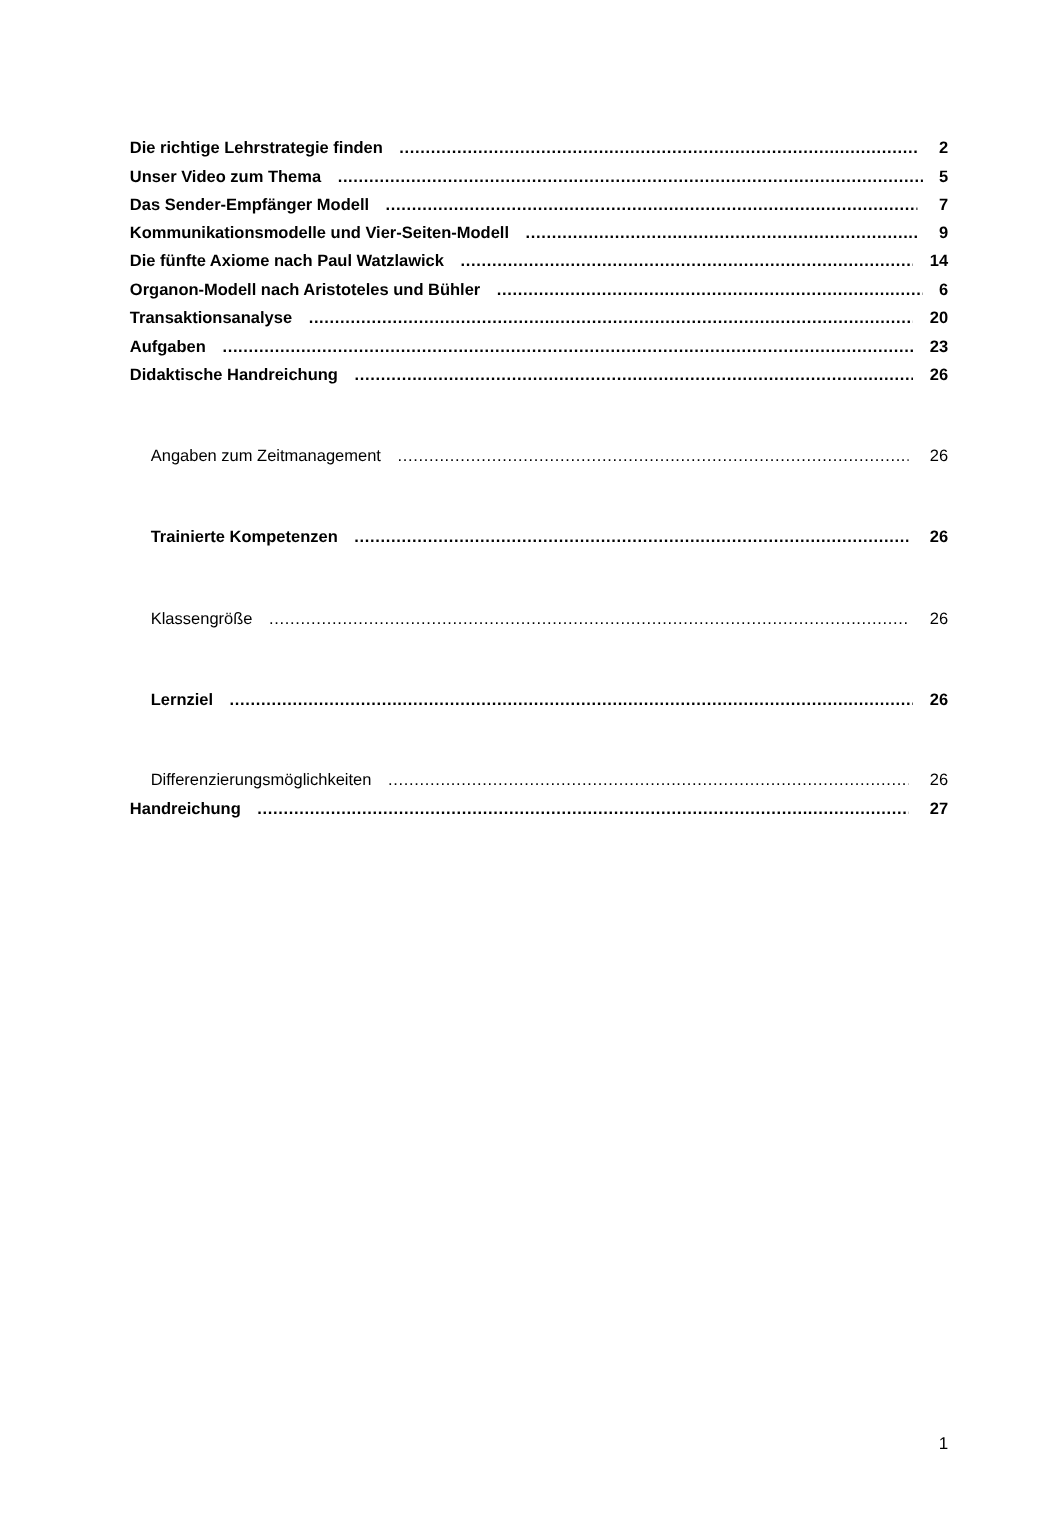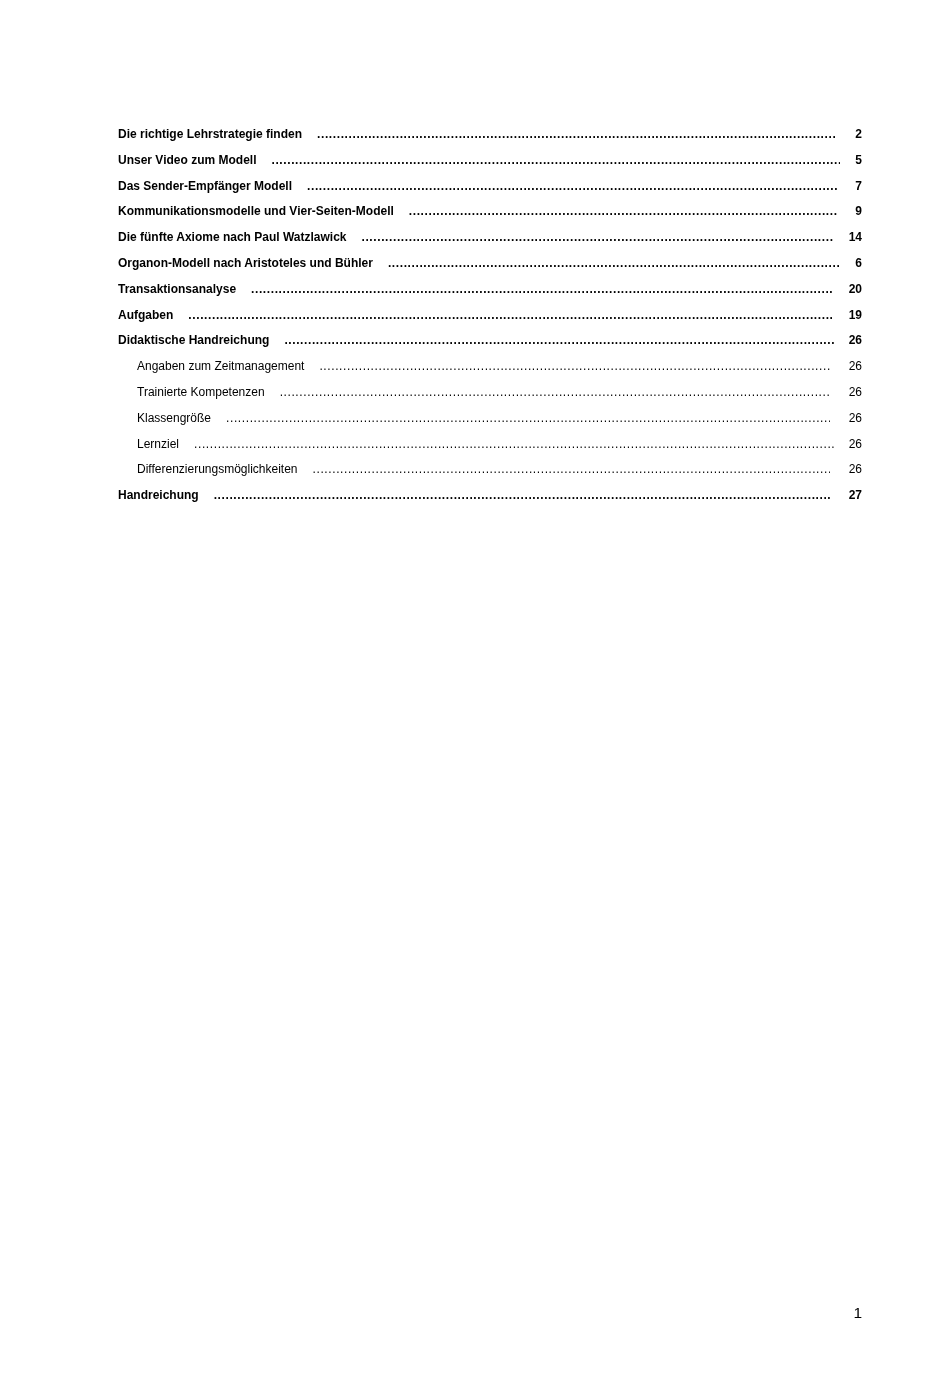--- a/index.html
+++ b/index.html
@@ -23,28 +23,29 @@
   .toc {
     position: absolute;
     left: 118px;
     top: 122px;
     width: 744px;
   }
   .toc-row {
     display: flex;
     align-items: baseline;
     line-height: 25.8px;
-    font-size: 12px;
+    font-size: 15px;
     font-weight: 700;
     white-space: nowrap;
     gap: 15px;
   }
   .toc-row.level-2 {
     padding-left: 19px;
     font-weight: 400;
+    margin-top: 48px;
   }
   .toc-label {
     flex: 0 0 auto;
     white-space: pre;
   }
   .toc-dots {
     flex: 1 1 auto;
     min-width: 0;
     overflow: hidden;
     white-space: nowrap;
@@ -72,21 +73,21 @@
 
 <div class="doc-page">
 
   <div class="toc" id="toc">
       <div class="toc-row level-1">
       <span class="toc-label">Die richtige Lehrstrategie finden</span>
       <span class="toc-dots"></span>
       <span class="toc-page"> 2</span>
     </div>
       <div class="toc-row level-1">
-      <span class="toc-label">Unser Video zum Modell</span>
+      <span class="toc-label">Unser Video zum Thema</span>
       <span class="toc-dots"></span>
       <span class="toc-page">5</span>
     </div>
       <div class="toc-row level-1">
       <span class="toc-label">Das Sender-Empfänger Modell</span>
       <span class="toc-dots"></span>
       <span class="toc-page"> 7</span>
     </div>
       <div class="toc-row level-1">
       <span class="toc-label">Kommunikationsmodelle und Vier-Seiten-Modell</span>
@@ -104,43 +105,43 @@
       <span class="toc-page">6</span>
     </div>
       <div class="toc-row level-1">
       <span class="toc-label">Transaktionsanalyse</span>
       <span class="toc-dots"></span>
       <span class="toc-page">20</span>
     </div>
       <div class="toc-row level-1">
       <span class="toc-label">Aufgaben</span>
       <span class="toc-dots"></span>
-      <span class="toc-page">19</span>
+      <span class="toc-page">23</span>
     </div>
       <div class="toc-row level-1">
       <span class="toc-label">Didaktische Handreichung</span>
       <span class="toc-dots"></span>
       <span class="toc-page">26</span>
     </div>
       <div class="toc-row level-2" style="font-weight: 400;">
       <span class="toc-label">Angaben zum Zeitmanagement</span>
       <span class="toc-dots"></span>
       <span class="toc-page"> 26</span>
     </div>
-      <div class="toc-row level-2" style="font-weight: 400;">
+      <div class="toc-row level-2" style="font-weight: 700;">
       <span class="toc-label">Trainierte Kompetenzen</span>
       <span class="toc-dots"></span>
       <span class="toc-page"> 26</span>
     </div>
       <div class="toc-row level-2" style="font-weight: 400;">
       <span class="toc-label">Klassengröße</span>
       <span class="toc-dots"></span>
       <span class="toc-page"> 26</span>
     </div>
-      <div class="toc-row level-2" style="font-weight: 400;">
+      <div class="toc-row level-2" style="font-weight: 700;">
       <span class="toc-label">Lernziel</span>
       <span class="toc-dots"></span>
       <span class="toc-page">26</span>
     </div>
       <div class="toc-row level-2" style="font-weight: 400; text-align: right;">
       <span class="toc-label">Differenzierungsmöglichkeiten</span>
       <span class="toc-dots"></span>
       <span class="toc-page"> 26</span>
     </div>
       <div class="toc-row level-1">

